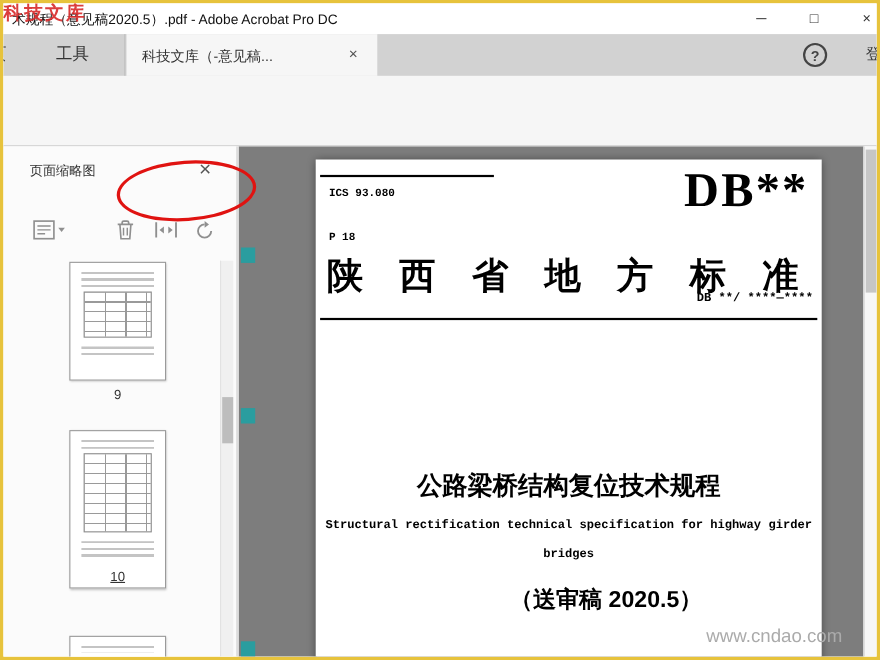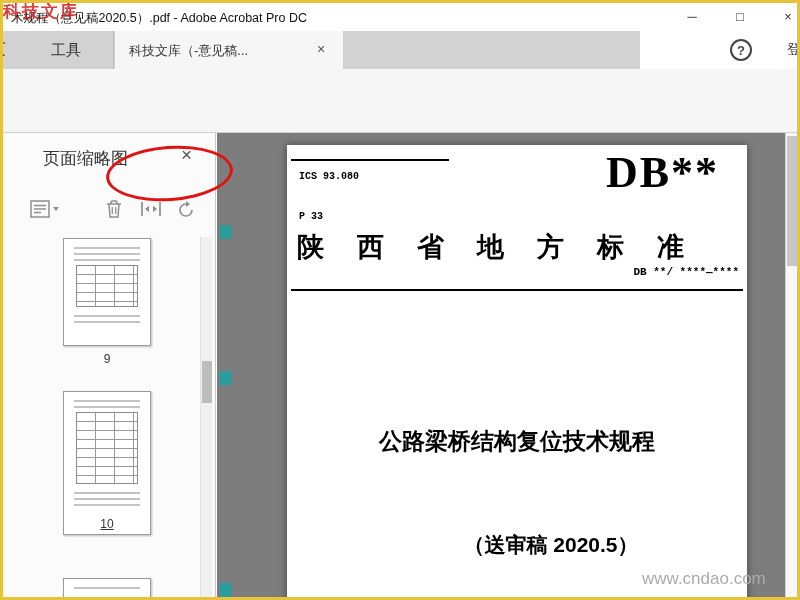--- a/index.html
+++ b/index.html
@@ -12,21 +12,21 @@
   
   .titlebar { position:absolute; left:0; top:0; width:794px; height:28px; background:#fff; }
   .titlebar-text { position:absolute; left:8px; top:7px; font-size:12.5px; color:#111; white-space:nowrap; }
   .red-watermark { position:absolute; left:0px; top:-3px; font-size:17px; font-weight:bold;
     color:rgba(215,40,40,.9); letter-spacing:2px; z-index:6; }
   .win-btn { position:absolute; top:3px; width:34px; height:22px; text-align:center;
     font-size:13px; color:#333; line-height:22px; }
   .btn-min { left:672px; } .btn-max { left:720px; } .btn-close { left:768px; }
 
   
-  .tabbar { position:absolute; left:0; top:28px; width:637px; height:38px; background:#d2d2d2; }
+  .tabbar { position:absolute; left:0; top:28px; width:794px; height:38px; background:#d2d2d2; }
   .tab-home-partial { position:absolute; left:0; top:0; width:16px; height:38px; overflow:hidden; }
   .tab-home-partial span { position:absolute; left:-12px; top:9px; font-size:15px; color:#333; }
   .tab-tools { position:absolute; left:16px; top:0; width:95px; height:38px; text-align:center;
     line-height:38px; font-size:15px; color:#333; border-right:1px solid #bdbdbd; }
   .tab-doc { position:absolute; left:112px; top:0; width:228px; height:38px; background:#f6f6f6; }
   .tab-doc-label { position:absolute; left:14px; top:11px; font-size:13px; color:#333; white-space:nowrap;
     max-width:180px; overflow:hidden; }
   .tab-doc-close { position:absolute; left:202px; top:10px; font-size:14px; color:#555; }
   .help-circle { position:absolute; left:727px; top:8px; width:22px; height:22px; border:2px solid #444;
     border-radius:50%; text-align:center; line-height:19px; font-size:13px; font-weight:bold; color:#444; }
@@ -46,21 +46,21 @@
   .zoom-arrow { position:absolute; right:9px; top:8px; font-size:10px; color:#555; }
   .more-dots { position:absolute; left:720px; top:94px; font-size:19px; font-weight:bold; color:#444;
     letter-spacing:2px; }
 
   
   .content { position:absolute; left:0; top:130px; width:794px; height:464px; overflow:hidden; }
 
   
   .sidebar { position:absolute; left:0; top:0; width:213px; height:464px; background:#fbfbfb;
     border-right:1px solid #c9c9c9; }
-  .sb-title { position:absolute; left:40px; top:14px; font-size:17px; color:#333; }
+  .sb-title { position:absolute; left:24px; top:14px; font-size:12px; color:#333; }
   .sb-close { position:absolute; left:178px; top:11px; font-size:19px; color:#555; }
   .sb-toolbar { position:absolute; left:0; top:52px; width:213px; height:52px; }
   .sb-icon { position:absolute; top:12px; }
   .thumb { position:absolute; left:60px; width:88px; background:#fff; border:1px solid #9a9a9a;
     box-shadow:1px 1px 2px rgba(0,0,0,.25); overflow:hidden; }
   .thumb-label { position:absolute; left:60px; width:88px; text-align:center; font-size:12px; color:#333; }
   .sketch-lines { margin:8px 10px 4px 10px; height:14px;
     background:repeating-linear-gradient(to bottom,#c4c4c4 0 2px,transparent 2px 6px); }
   .sketch-table { margin:4px 12px; border:1px solid #8a8a8a;
     background-image:repeating-linear-gradient(to bottom,transparent 0 8px,#9a9a9a 8px 9px),
@@ -70,25 +70,25 @@
   .sb-thumbtrack { position:absolute; left:1px; top:124px; width:10px; height:42px; background:#bdbdbd; }
 
   
   .docview { position:absolute; left:214px; top:0; width:568px; height:464px; background:#7d7d7d; overflow:hidden; }
   .divider-marker { position:absolute; left:2px; width:13px; height:14px; background:#2a9d9f; }
   .pdf-page { position:absolute; left:70px; top:12px; width:460px; height:600px; background:#fff;
     box-shadow:0 0 8px rgba(0,0,0,.45); }
   .rule-top { position:absolute; left:4px; top:14px; width:158px; height:2px; background:#000; }
   .ics { position:absolute; left:12px; top:26px; font-family:"Liberation Mono",monospace; font-size:10px;
     font-weight:bold; color:#000; }
-  .db-class { position:absolute; right:28px; top:2px; font-family:"Liberation Serif",serif; font-size:44px;
+  .db-class { position:absolute; right:12px; top:2px; font-family:"Liberation Serif",serif; font-size:44px;
     font-weight:bold; color:#000; letter-spacing:2px; }
   .p-code { position:absolute; left:12px; top:66px; font-family:"Liberation Mono",monospace; font-size:10px;
     font-weight:bold; color:#000; }
-  .std-name { position:absolute; left:10px; top:84px; font-size:27px; font-weight:bold; color:#000;
+  .std-name { position:absolute; left:10px; top:84px; font-size:33px; font-weight:bold; color:#000;
     letter-spacing:33px; white-space:nowrap; }
   .std-num { position:absolute; right:8px; top:121px; font-family:"Liberation Mono",monospace; font-size:11px;
     font-weight:bold; color:#000; }
   .rule-main { position:absolute; left:4px; top:144px; width:452px; height:2px; background:#000; }
   .title-cn { position:absolute; left:0; top:281px; width:460px; text-align:center; font-size:23px;
     font-weight:bold; color:#000; }
   .title-en1 { position:absolute; left:0; top:327px; width:460px; text-align:center;
     font-family:"Liberation Mono",monospace; font-size:11px; font-weight:bold; color:#000; }
   .title-en2 { position:absolute; left:0; top:353px; width:460px; text-align:center;
     font-family:"Liberation Mono",monospace; font-size:11px; font-weight:bold; color:#000; }
@@ -268,25 +268,27 @@
 
     <div class="docview">
       <div class="divider-marker" style="top:92px;"></div>
       <div class="divider-marker" style="top:238px;"></div>
       <div class="divider-marker" style="top:450px;"></div>
 
       <div class="pdf-page">
         <div class="rule-top"></div>
         <div class="ics">ICS 93.080</div>
         <div class="db-class">DB**</div>
-        <div class="p-code">P 33</div>
+        <div class="p-code">P 18</div>
         <div class="std-name">陕西省地方标准</div>
         <div class="std-num">DB **/ ****—****</div>
         <div class="rule-main"></div>
         <div class="title-cn">公路梁桥结构复位技术规程</div>
+        <div class="title-en1">Structural rectification technical specification for highway girder</div>
+        <div class="title-en2">bridges</div>
         <div class="draft">（送审稿 2020.5）</div>
       </div>
 
       <div class="site-watermark">www.cndao.com</div>
     </div>
 
     <div class="right-scrollbar">
       <div class="right-thumb"></div>
     </div>
   </div>

